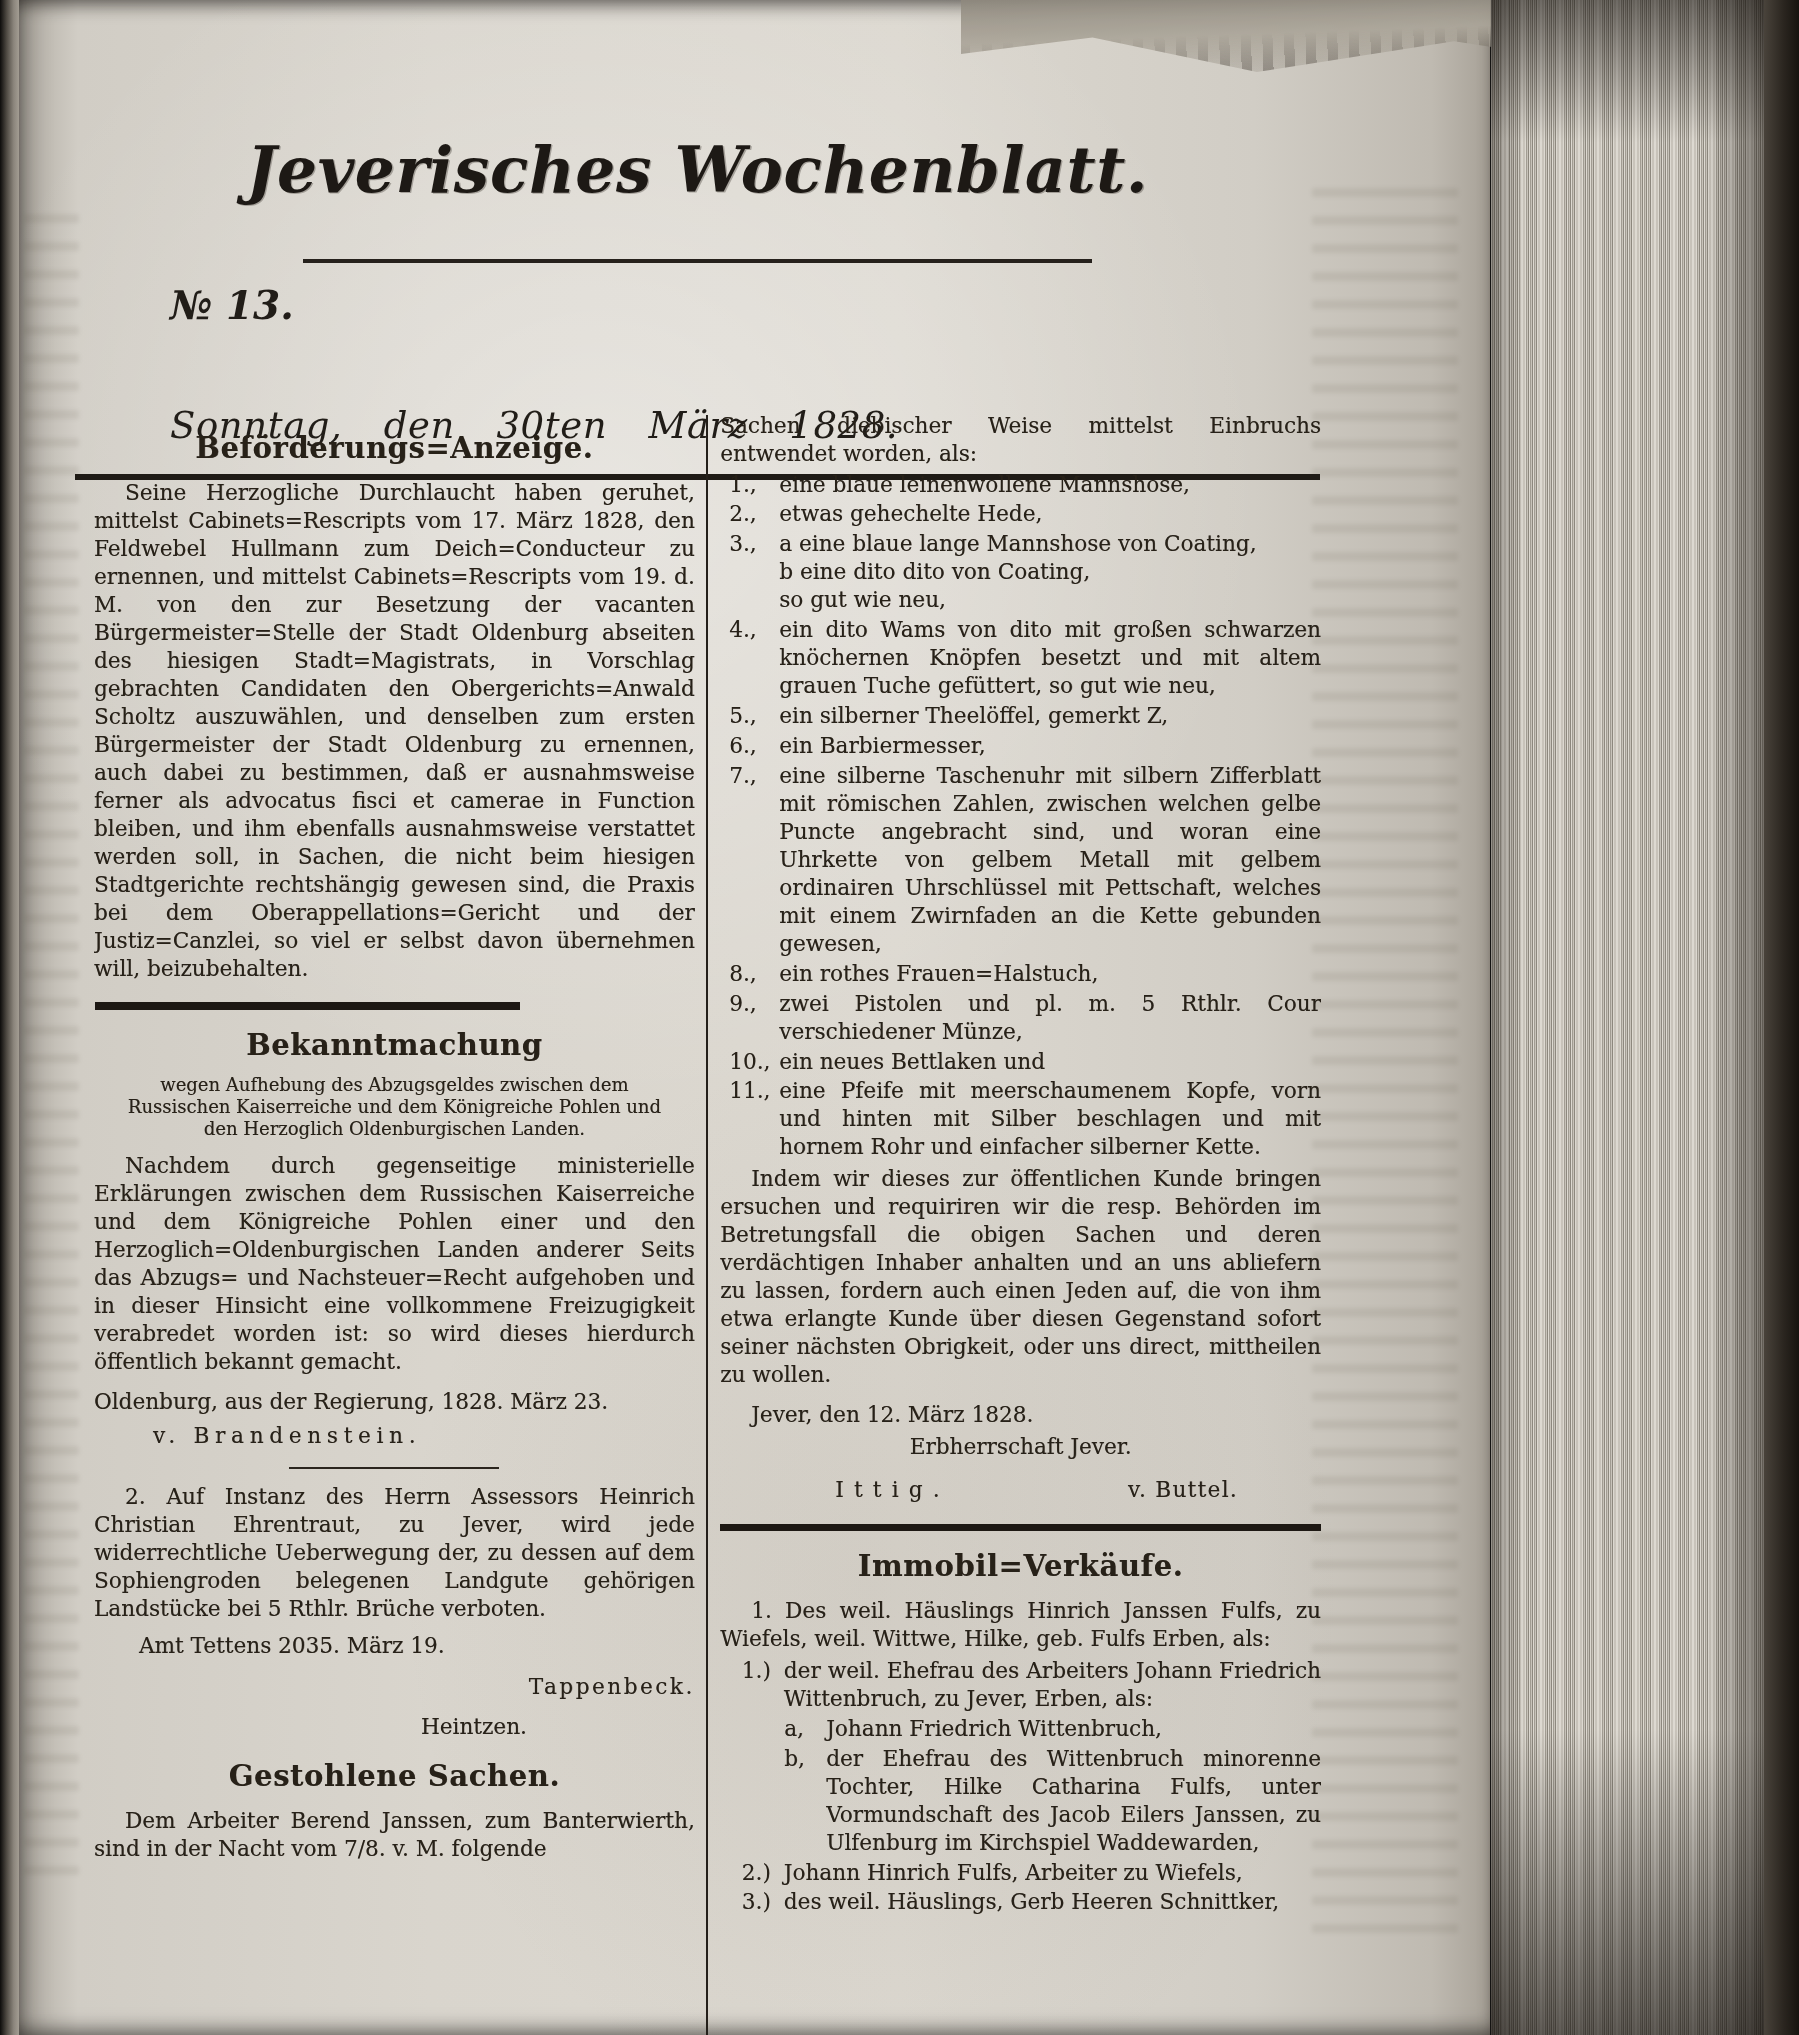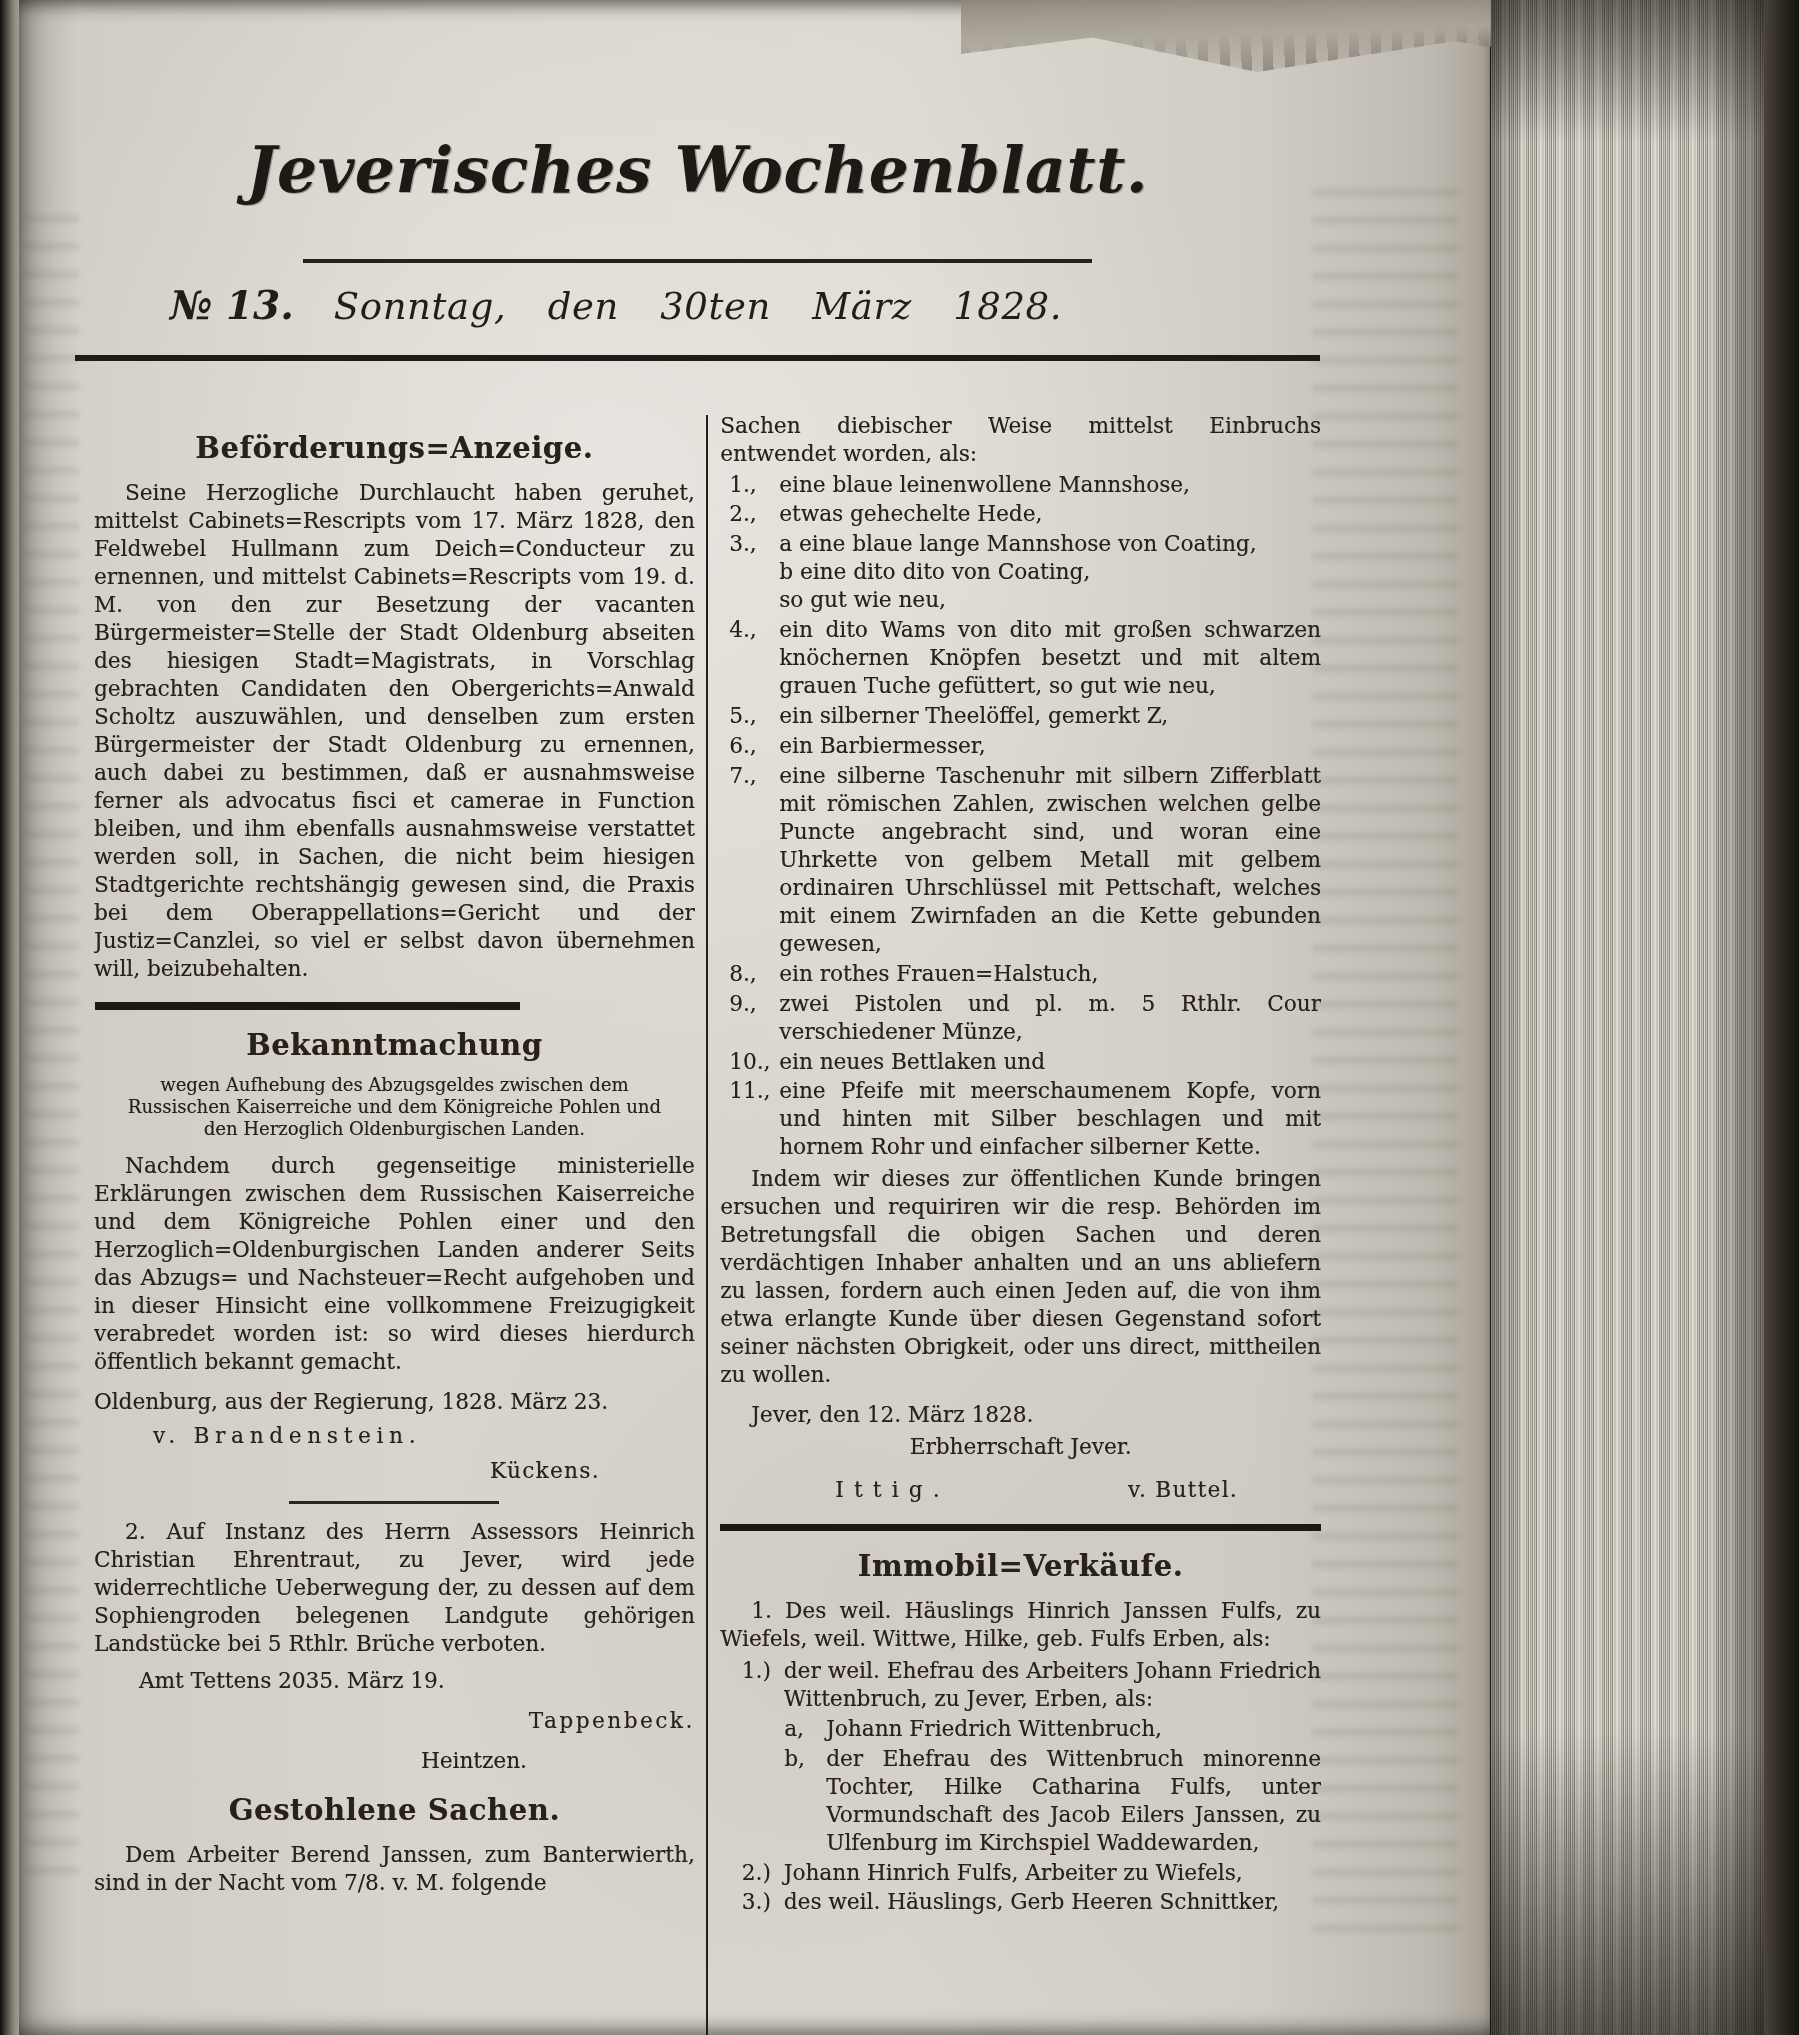--- a/index.html
+++ b/index.html
@@ -72,22 +72,22 @@
     font-style: italic; font-weight: 700;
     font-size: 63px; line-height: 150px;
     letter-spacing: 0.6px; white-space: nowrap;
     color: #1d1915;
     text-shadow: 1.3px 1.3px 0.6px rgba(32,26,20,0.3);
   }
   .masthead-rule { width: 789px; height: 3.8px; background: #26211c; margin: 14px auto 0; }
   .issue-line {
     margin-top: 19px;
     display: flex; align-items: baseline;
-    padding-left: 95px; gap: 40px;
-    font-style: italic; color: #211d18;
+    padding-left: 95px; gap: 76px;
+    font-style: italic; color: #211d18; flex-direction: column;
   }
   .issue-no { font-size: 39px; font-weight: 700; }
   .issue-date { font-size: 37px; word-spacing: 29px; letter-spacing: 0.6px; }
   .head-rule { margin-top: 27px; height: 6.4px; background: #1f1b16; }
 
   
   .columns {
     position: absolute; left: 75px; top: 412px; width: 1227px; height: 1623px;
     display: flex; align-items: stretch;
   }
@@ -173,21 +173,20 @@
         </article>
 
         <div class="rule-heavy-short"></div>
 
         <article>
           <h2 class="art-head">Bekanntmachung</h2>
           <p class="sub-head">wegen Aufhebung des Abzugsgeldes zwischen dem Russischen Kaiserreiche und dem Königreiche Pohlen und den Herzoglich Oldenburgischen Landen.</p>
           <p class="body-par indent">Nachdem durch gegenseitige ministerielle Erklärungen zwischen dem Russischen Kaiserreiche und dem Königreiche Pohlen einer und den Herzoglich=Oldenburgischen Landen anderer Seits das Abzugs= und Nachsteuer=Recht aufgehoben und in dieser Hinsicht eine vollkommene Freizugigkeit verabredet worden ist: so wird dieses hierdurch öffentlich bekannt gemacht.</p>
           <p class="dateline">Oldenburg, aus der Regierung, 1828. März 23.</p>
           <p class="sig sig-spread">v. Brandenstein.</p>
-          <p class="sig sig-right">Kückens.</p>
           <div class="rule-thin-short"></div>
           <p class="body-par indent">2. Auf Instanz des Herrn Assessors Heinrich Christian Ehrentraut, zu Jever, wird jede widerrechtliche Ueberwegung der, zu dessen auf dem Sophiengroden belegenen Landgute gehörigen Landstücke bei 5 Rthlr. Brüche verboten.</p>
           <p class="dateline-sm">Amt Tettens 2035. März 19.</p>
           <p class="sig sig-center">Tappenbeck.</p>
           <p class="sig sig-center-right">Heintzen.</p>
         </article>
 
         <article>
           <h2 class="art-head">Gestohlene Sachen.</h2>
           <p class="body-par indent">Dem Arbeiter Berend Janssen, zum Banterwierth, sind in der Nacht vom 7/8. v. M. folgende</p>

